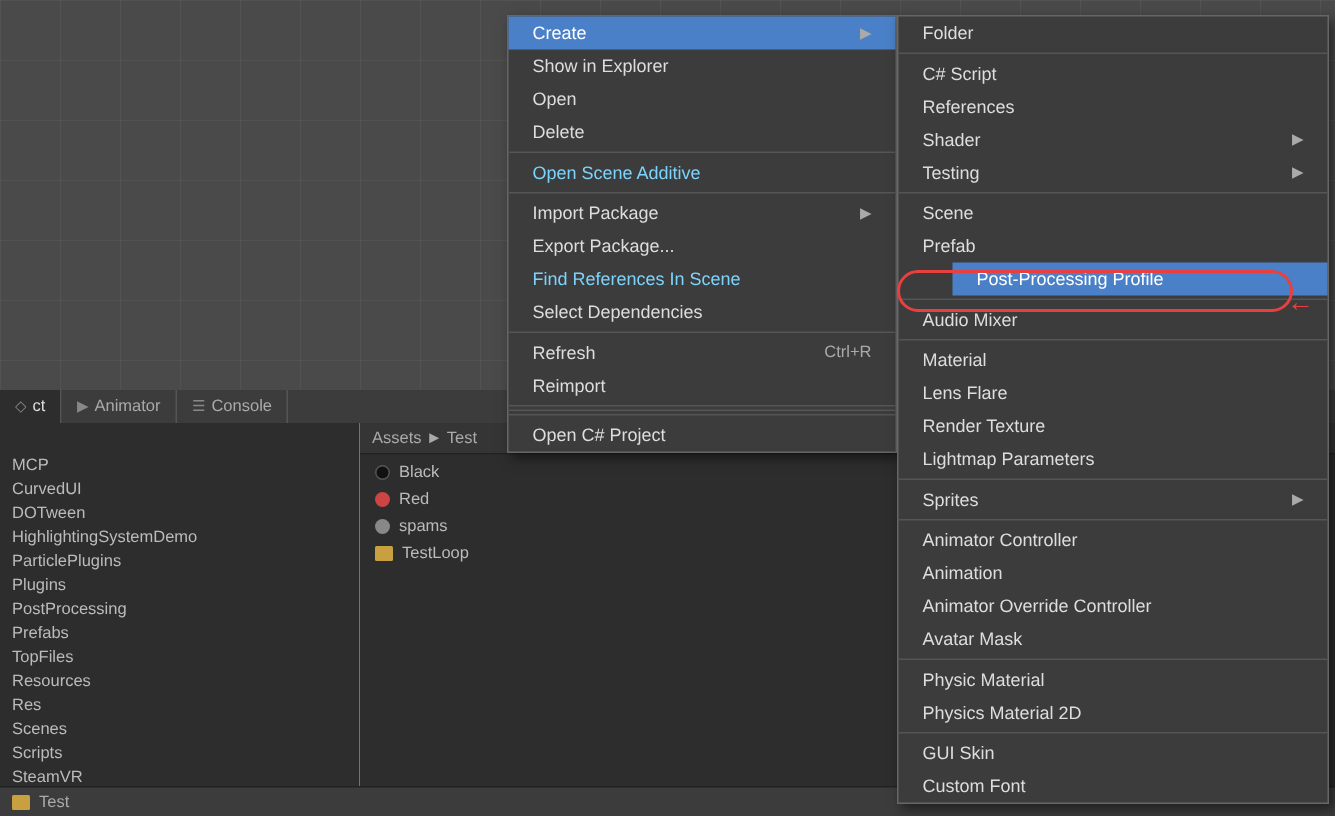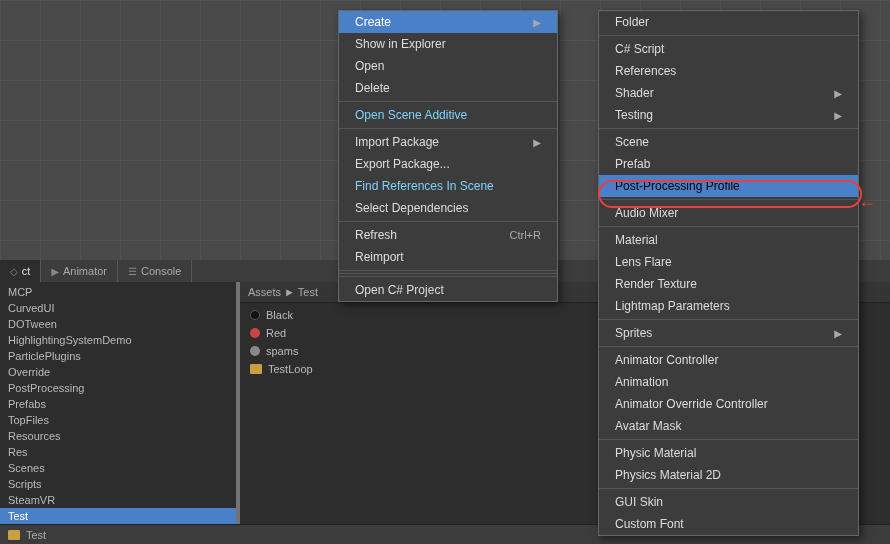--- a/index.html
+++ b/index.html
@@ -70,23 +70,23 @@
     .content-area {
       display: flex;
       flex: 1;
       overflow: hidden;
     }
 
     
     .sidebar {
       width: 240px;
       background: #2d2d2d;
-      border-right: 4px solid #737373;
+      border-right: 1px solid #737373;
       overflow-y: auto;
-      padding: 2px 0;
+      padding: 20px 0;
     }
     .sidebar-item {
       padding: 2px 8px;
       color: #bbb;
       font-size: 11px;
       cursor: pointer;
       white-space: nowrap;
     }
 
     
@@ -152,21 +152,21 @@
       background: #c8a040;
       border-radius: 1px;
       margin-right: 6px;
     }
 
     
     .context-menu-main {
       position: absolute;
       top: 10px;
       left: 338px;
-      width: 220px;
+      width: 260px;
       background: #3c3c3c;
       border: 1px solid #666;
       box-shadow: 3px 3px 8px rgba(0,0,0,0.5);
       z-index: 100;
     }
     .cm-item {
       padding: 4px 16px;
       color: #ddd;
       font-size: 12px;
       cursor: pointer;
@@ -195,38 +195,39 @@
     .cm-shortcut {
       font-size: 11px;
       color: #aaa;
     }
 
     
     .context-menu-sub {
       position: absolute;
       top: 10px;
       left: 598px;
-      width: 261px;
+      width: 288px;
       background: #3c3c3c;
       border: 1px solid #666;
       box-shadow: 3px 3px 8px rgba(0,0,0,0.5);
       z-index: 101;
     }
     .cm-item-sub {
       padding: 4px 16px;
       color: #ddd;
       font-size: 12px;
       cursor: pointer;
       display: flex;
       align-items: center;
       justify-content: space-between;
     }
     .cm-item-sub.highlighted {
       background: #4a80c8;
-      color: #000000;
+      color: #ffffff;
+      margin-left: 36px;
     }
     .cm-separator-sub {
       height: 1px;
       background: #555;
       margin: 2px 0;
     }
 
     
     .highlight-circle {
       position: absolute;
@@ -276,21 +277,21 @@
   </div>
 
   <div class="content-area">
 
     <div class="sidebar">
       <div class="sidebar-item">MCP</div>
       <div class="sidebar-item">CurvedUI</div>
       <div class="sidebar-item">DOTween</div>
       <div class="sidebar-item">HighlightingSystemDemo</div>
       <div class="sidebar-item">ParticlePlugins</div>
-      <div class="sidebar-item">Override</div>
+      <div class="sidebar-item">Plugins</div>
       <div class="sidebar-item">PostProcessing</div>
       <div class="sidebar-item">Prefabs</div>
       <div class="sidebar-item">TopFiles</div>
       <div class="sidebar-item">Resources</div>
       <div class="sidebar-item">Res</div>
       <div class="sidebar-item">Scenes</div>
       <div class="sidebar-item">Scripts</div>
       <div class="sidebar-item">SteamVR</div>
       <div class="sidebar-item" style="background:#4a80c8; color:#fff;">Test</div>
     </div>

